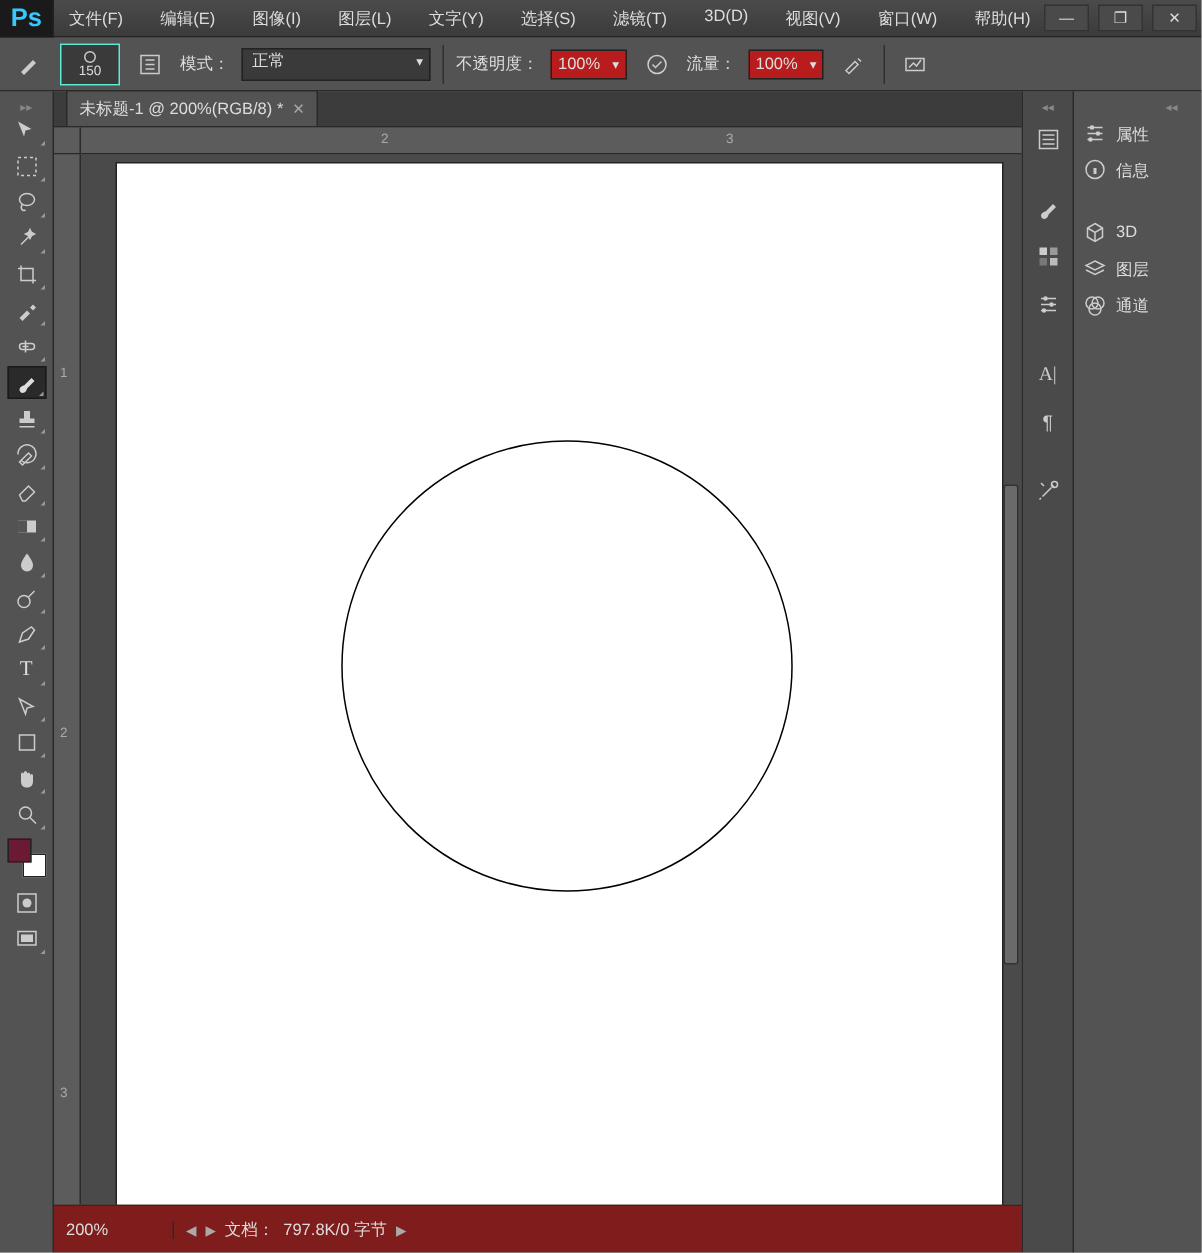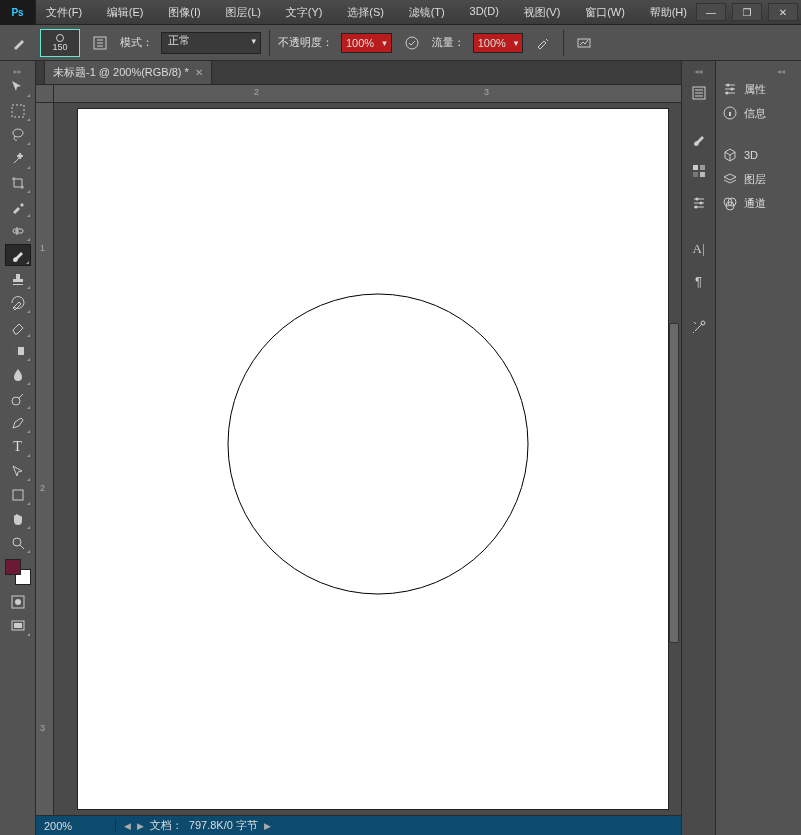--- a/index.html
+++ b/index.html
@@ -1,19 +1,19 @@
 <!DOCTYPE html>
 <html><head>
 <meta charset="utf-8">
 <style>
 * { margin: 0; padding: 0; box-sizing: border-box; font-family: "Microsoft YaHei", sans-serif; }
 body { width: 801px; height: 835px; background: #535353; overflow: hidden; font-size: 11px; color: #ccc; }
 
 .titlebar { height: 25px; background: linear-gradient(#4b4b4b,#3b3b3b); display: flex; align-items: center; border-bottom: 1px solid #222; }
-.logo { width: 36px; height: 25px; display: flex; align-items: center; justify-content: center; font-weight: bold; font-size: 10px; color: #37c8ff; background: #1a1a1a; border-right: 1px solid #222; }
+.logo { width: 36px; height: 25px; display: flex; align-items: center; justify-content: center; font-weight: bold; font-size: 17px; color: #37c8ff; background: #1a1a1a; border-right: 1px solid #222; }
 .menubar { display: flex; gap: 0; padding-left: 4px; flex: 1; justify-content: space-between; }
 .menu-item { padding: 4px 6px; color: #ddd; cursor: default; }
 .win-controls { display: flex; margin-left: auto; }
 .win-btn { width: 30px; height: 18px; margin: 2px 3px; background: #4a4a4a; border: 1px solid #333; display: flex; align-items: center; justify-content: center; color: #ddd; font-size: 10px; }
 
 .optionsbar { height: 36px; background: #535353; border-bottom: 1px solid #2a2a2a; display: flex; align-items: center; padding: 0 8px; gap: 8px; }
 .opt-icon { width: 24px; height: 24px; display: flex; align-items: center; justify-content: center; color: #ccc; border: 1px solid transparent; }
 .opt-brush { width: 40px; height: 28px; background: #3a3a3a; border: 1px solid #5eead4; display: flex; flex-direction: column; align-items: center; justify-content: center; }
 .opt-brush .dot { width: 8px; height: 8px; border: 1px solid #ccc; border-radius: 50%; }
 .opt-brush .size { font-size: 9px; color: #ddd; }
@@ -46,21 +46,21 @@
 .ruler-h .tick { position: absolute; top: 2px; }
 
 .canvas-row { display: flex; flex: 1; min-height: 0; }
 .ruler-v { width: 18px; background: #5c5c5c; border-right: 1px solid #2a2a2a; position: relative; color: #aaa; font-size: 9px; }
 .ruler-v .tick { position: absolute; left: 4px; }
 .canvas-area { flex: 1; background: #4a4a4a; position: relative; overflow: hidden; }
 .canvas { position: absolute; left: 24px; top: 6px; width: 590px; height: 700px; background: #fff; box-shadow: 0 0 0 1px #222; }
 .canvas svg { width: 100%; height: 100%; }
 .scrollbar-v { position: absolute; right: 2px; top: 220px; width: 10px; height: 320px; background: #6a6a6a; border: 1px solid #333; border-radius: 2px; }
 
-.statusbar { height: 20px; background: #0c4a6e; border-top: 1px solid #2a2a2a; display: flex; align-items: center; color: #ddd; font-size: 11px; }
+.statusbar { height: 32px; background: #7f1d1d; border-top: 1px solid #2a2a2a; display: flex; align-items: center; color: #ddd; font-size: 11px; }
 .status-zoom { width: 80px; padding-left: 8px; border-right: 1px solid #2a2a2a; }
 .status-mid { padding: 0 8px; display: flex; align-items: center; gap: 6px; }
 .status-arrow { font-size: 9px; color: #aaa; }
 
 .right-dock { width: 120px; background: #535353; display: flex; border-left: 1px solid #2a2a2a; }
 .dock-col-a { width: 34px; background: #4a4a4a; display: flex; flex-direction: column; align-items: center; padding-top: 6px; gap: 0; border-right: 1px solid #2a2a2a; }
 .dock-handle { width: 28px; height: 10px; display: flex; justify-content: center; color: #888; font-size: 8px; }
 .dock-icon { width: 28px; height: 28px; display: flex; align-items: center; justify-content: center; margin: 2px 0; color: #ccc; }
 .dock-group-sep { height: 14px; }
 .dock-col-b { flex: 1; background: #535353; display: flex; flex-direction: column; padding-top: 6px; }
@@ -102,21 +102,21 @@
     <div class="dot"></div>
     <div class="size">150</div>
   </div>
   <div class="opt-icon">
     <svg width="18" height="18" viewBox="0 0 18 18">
         <rect x="3" y="3" width="12" height="12" fill="none" stroke="#ccc"></rect>
         <path d="M6 6h6M6 9h6M6 12h6" stroke="#ccc"></path>
       </svg>
   </div>
   <span class="opt-label">模式：</span>
-  <div class="opt-select" style="width:100px">正常</div>
+  <div class="opt-select" style="width:126px">正常</div>
   <div class="opt-sep"></div>
   <span class="opt-label">不透明度：</span>
   <div class="opt-num">100%</div>
   <div class="opt-icon">
     <svg width="18" height="18" viewBox="0 0 18 18">
         <circle cx="9" cy="9" r="6" fill="none" stroke="#ccc"></circle>
         <path d="M6 9l2 2 4-4" stroke="#ccc" fill="none"></path>
       </svg>
   </div>
   <span class="opt-label">流量：</span>

